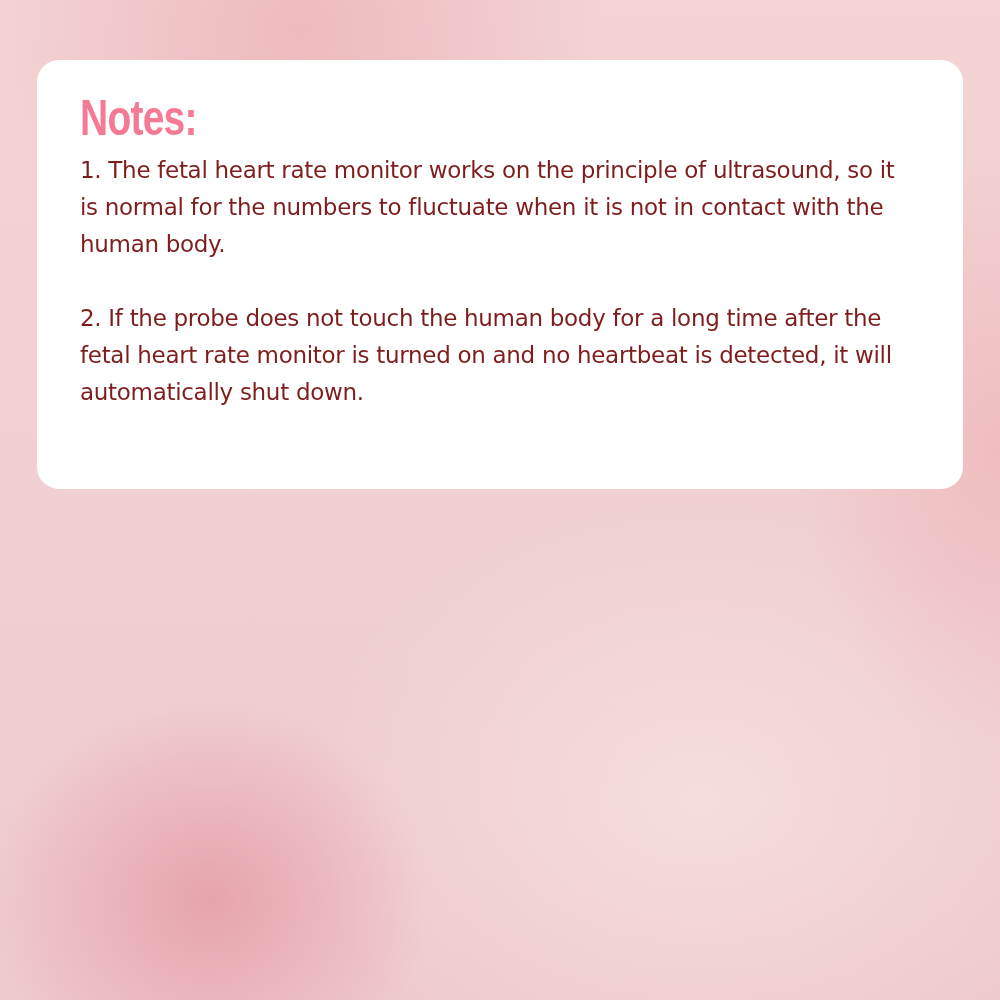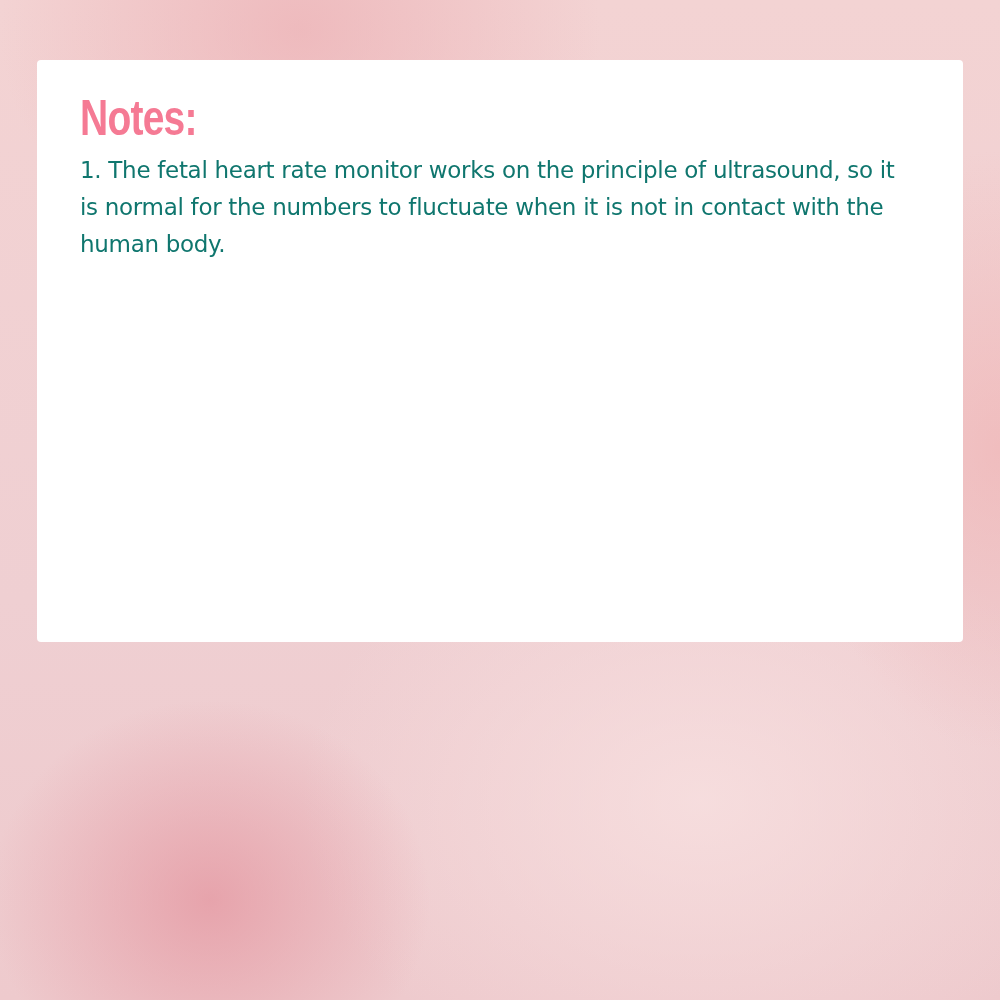--- a/index.html
+++ b/index.html
@@ -7,36 +7,37 @@
     width:1000px; height:1000px; overflow:hidden; position:relative;
     background:
       radial-gradient(ellipse 220px 200px at 210px 900px, rgba(228,150,160,0.75), rgba(228,150,160,0) 100%),
       radial-gradient(ellipse 300px 250px at 300px 30px, rgba(235,170,175,0.6), rgba(235,170,175,0) 100%),
       radial-gradient(ellipse 200px 300px at 1000px 450px, rgba(240,170,170,0.5), rgba(240,170,170,0) 100%),
       radial-gradient(ellipse 400px 300px at 700px 800px, rgba(248,225,225,0.8), rgba(248,225,225,0) 100%),
       linear-gradient(180deg, #f3d3d3 0%, #efcfd2 60%, #eecacd 100%);
     font-family: "Liberation Sans", "DejaVu Sans", sans-serif;
   }
   .card {
-    position:absolute; left:37px; top:60px; width:926px; height:582px;
-    background:#ffffff; border-radius:4px; box-sizing:border-box;
+    position:absolute; left:37px; top:60px; width:926px; height:429px;
+    background:#ffffff; border-radius:22px; box-sizing:border-box;
     padding:30px 61px 0 43px;
   }
   .title {
     font-family: "Liberation Sans", sans-serif;
     font-weight:bold; font-size:50px; color:#f57a94;
     line-height:56px; margin:0 0 6px 0;
     transform: scaleX(0.78); transform-origin:left center;
     letter-spacing:-1px;
   }
   .note {
     font-family: "DejaVu Sans", sans-serif;
-    font-size:23px; line-height:37px; color:#0f766e;
+    font-size:23px; line-height:37px; color:#7f1d1d;
     margin:0 0 37px 0; letter-spacing:-0.3px;
   }
 </style>
 </head>
 <body>
 
 <div class="card">
   <div class="title">Notes:</div>
   <p class="note">1. The fetal heart rate monitor works on the principle of ultrasound, so it is normal for the numbers to fluctuate when it is not in contact with the human body.</p>
+  <p class="note">2. If the probe does not touch the human body for a long time after the fetal heart rate monitor is turned on and no heartbeat is detected, it will automatically shut down.</p>
 </div>
 
 </body></html>

